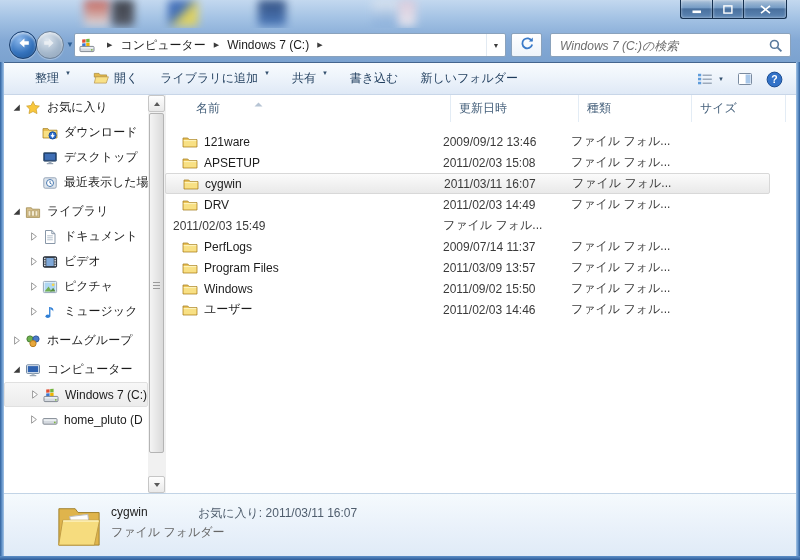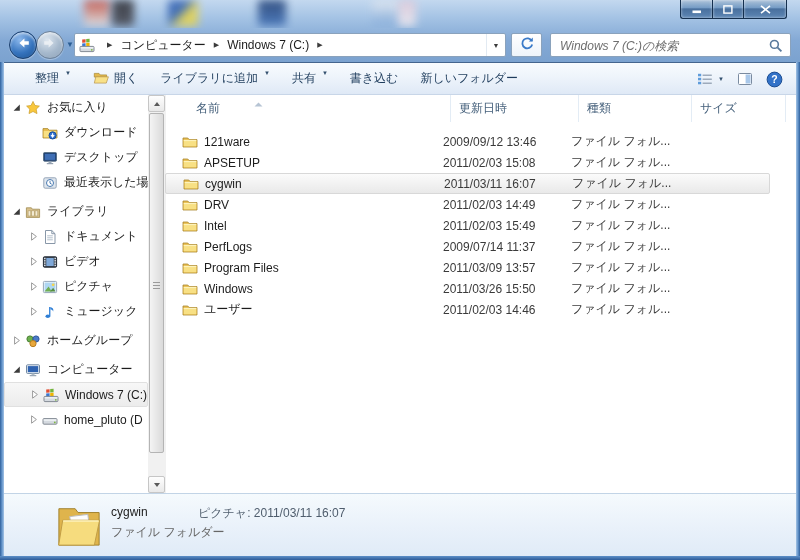--- a/index.html
+++ b/index.html
@@ -477,28 +477,20 @@
                   <path d="M1.7 6.4 h12.6 v5.9 H1.7z" fill="#f8e084"></path>
                   <path d="M1.7 6.5 h12.6" stroke="#fdf2ba" stroke-width="1.2"></path>
                 </svg></span>
               <span>DRV</span>
             </div>
             <div class="fdate">2011/02/03 14:49</div>
             <div class="ftype">ファイル フォル...</div>
             <div class="fsize"></div>
           </div>
           <div class="frow">
-            <div class="fname">
-              <span class="fico"><svg width="16" height="16" viewBox="0 0 16 16">
-                  <path d="M1 4 h4.8 l1.3 1.6 H15 v7.4 H1z" fill="#e9bf52" stroke="#a8862e" stroke-width="0.8"></path>
-                  <path d="M1.7 6.4 h12.6 v5.9 H1.7z" fill="#f8e084"></path>
-                  <path d="M1.7 6.5 h12.6" stroke="#fdf2ba" stroke-width="1.2"></path>
-                </svg></span>
-              <span>Intel</span>
-            </div>
             <div class="fdate">2011/02/03 15:49</div>
             <div class="ftype">ファイル フォル...</div>
             <div class="fsize"></div>
           </div>
           <div class="frow">
             <div class="fname">
               <span class="fico"><svg width="16" height="16" viewBox="0 0 16 16">
                   <path d="M1 4 h4.8 l1.3 1.6 H15 v7.4 H1z" fill="#e9bf52" stroke="#a8862e" stroke-width="0.8"></path>
                   <path d="M1.7 6.4 h12.6 v5.9 H1.7z" fill="#f8e084"></path>
                   <path d="M1.7 6.5 h12.6" stroke="#fdf2ba" stroke-width="1.2"></path>
@@ -524,21 +516,21 @@
           </div>
           <div class="frow">
             <div class="fname">
               <span class="fico"><svg width="16" height="16" viewBox="0 0 16 16">
                   <path d="M1 4 h4.8 l1.3 1.6 H15 v7.4 H1z" fill="#e9bf52" stroke="#a8862e" stroke-width="0.8"></path>
                   <path d="M1.7 6.4 h12.6 v5.9 H1.7z" fill="#f8e084"></path>
                   <path d="M1.7 6.5 h12.6" stroke="#fdf2ba" stroke-width="1.2"></path>
                 </svg></span>
               <span>Windows</span>
             </div>
-            <div class="fdate">2011/03/26 15:50</div>
+            <div class="fdate">2011/09/02 15:50</div>
             <div class="ftype">ファイル フォル...</div>
             <div class="fsize"></div>
           </div>
           <div class="frow">
             <div class="fname">
               <span class="fico"><svg width="16" height="16" viewBox="0 0 16 16">
                   <path d="M1 4 h4.8 l1.3 1.6 H15 v7.4 H1z" fill="#e9bf52" stroke="#a8862e" stroke-width="0.8"></path>
                   <path d="M1.7 6.4 h12.6 v5.9 H1.7z" fill="#f8e084"></path>
                   <path d="M1.7 6.5 h12.6" stroke="#fdf2ba" stroke-width="1.2"></path>
                 </svg></span>
@@ -555,21 +547,21 @@
   <div class="details">
     <span class="big-icon"><svg width="46" height="52" viewBox="0 0 48 52">
           <path d="M3 9 h17 l3 4 h22 v34 H3z" fill="#dfb44c" stroke="#9f7f2c"></path>
           <rect x="16" y="16" width="19" height="29" fill="#fdfdfd" stroke="#bdbdbd" transform="rotate(-7 25 30)"></rect>
           <path d="M7 21 h38.5 l-5.5 26 H2.8z" fill="#f6dc7e" stroke="#bf9c44"></path>
           <path d="M7.5 21.8 h37" stroke="#fcf2bc" stroke-width="1.5"></path>
         </svg></span>
     <div class="d-name">cygwin</div>
     <div class="d-type">ファイル フォルダー</div>
     <div class="d-mod">
-      <span>ピクチャ:</span>
+      <span>お気に入り:</span>
       <span>2011/03/11 16:07</span>
     </div>
   </div>
 
   <div class="b-left"></div>
   <div class="b-right"></div>
   <div class="b-bottom"></div>
 </div>
 
 </body></html>

